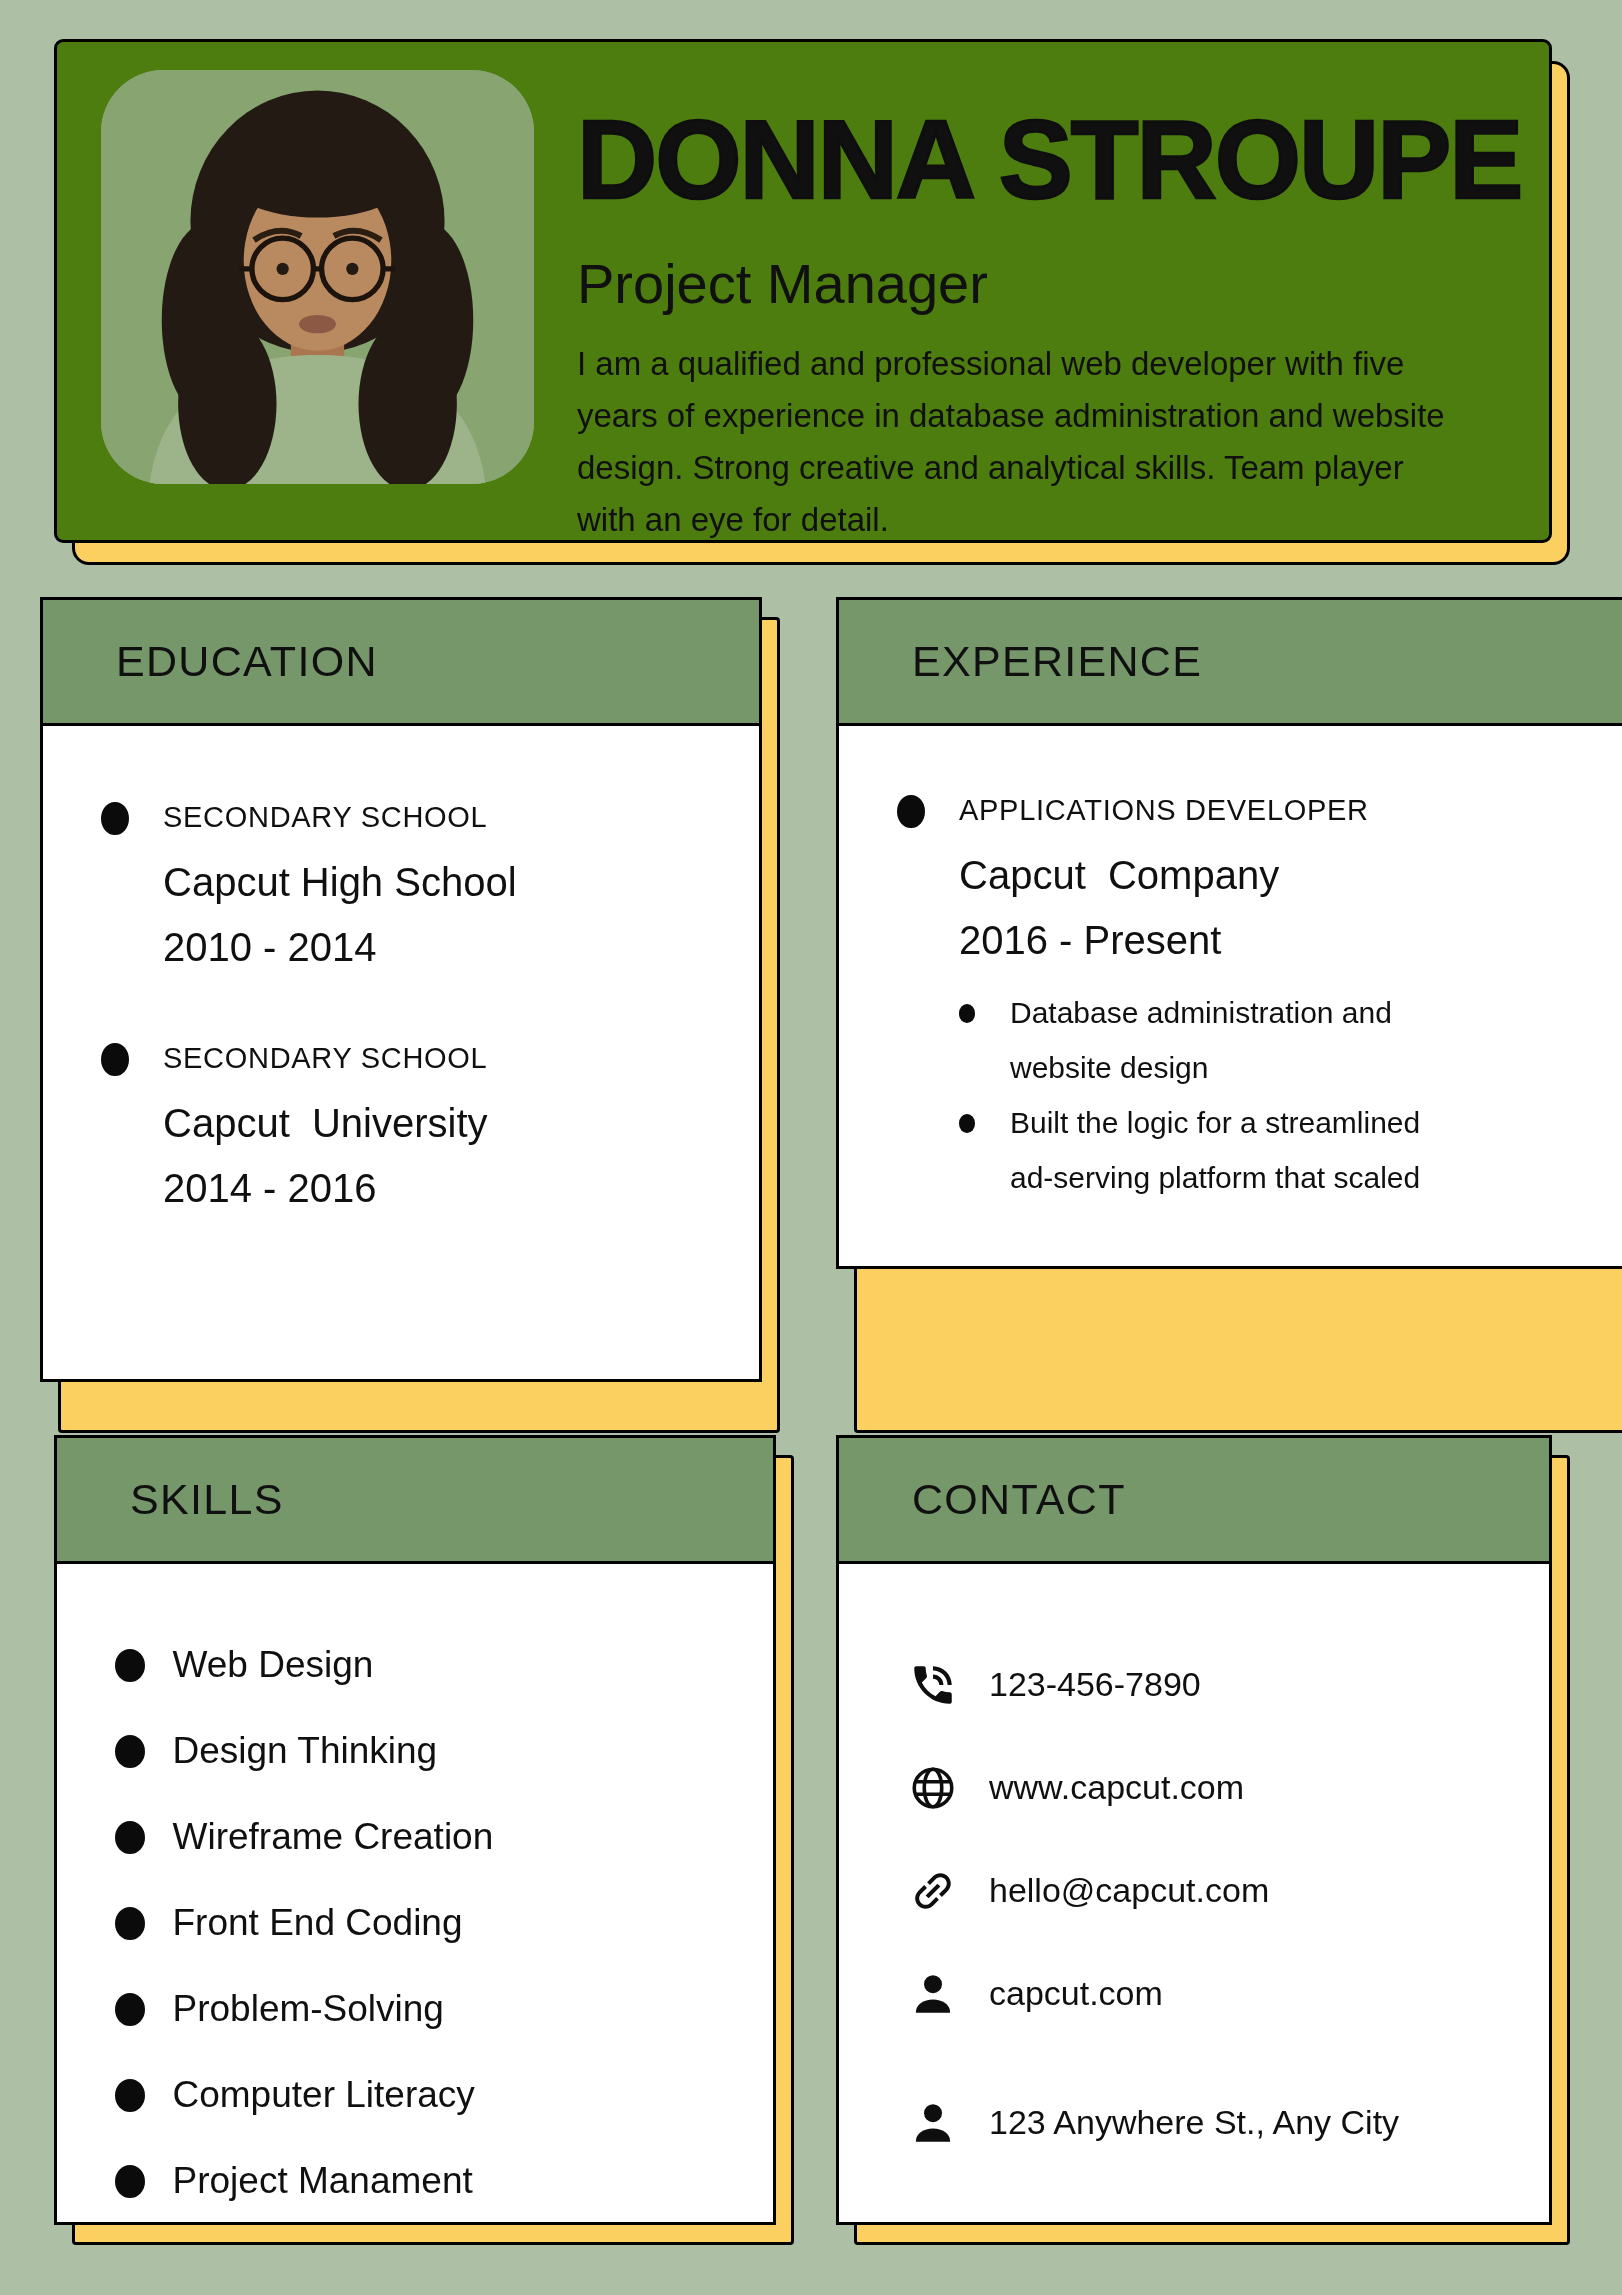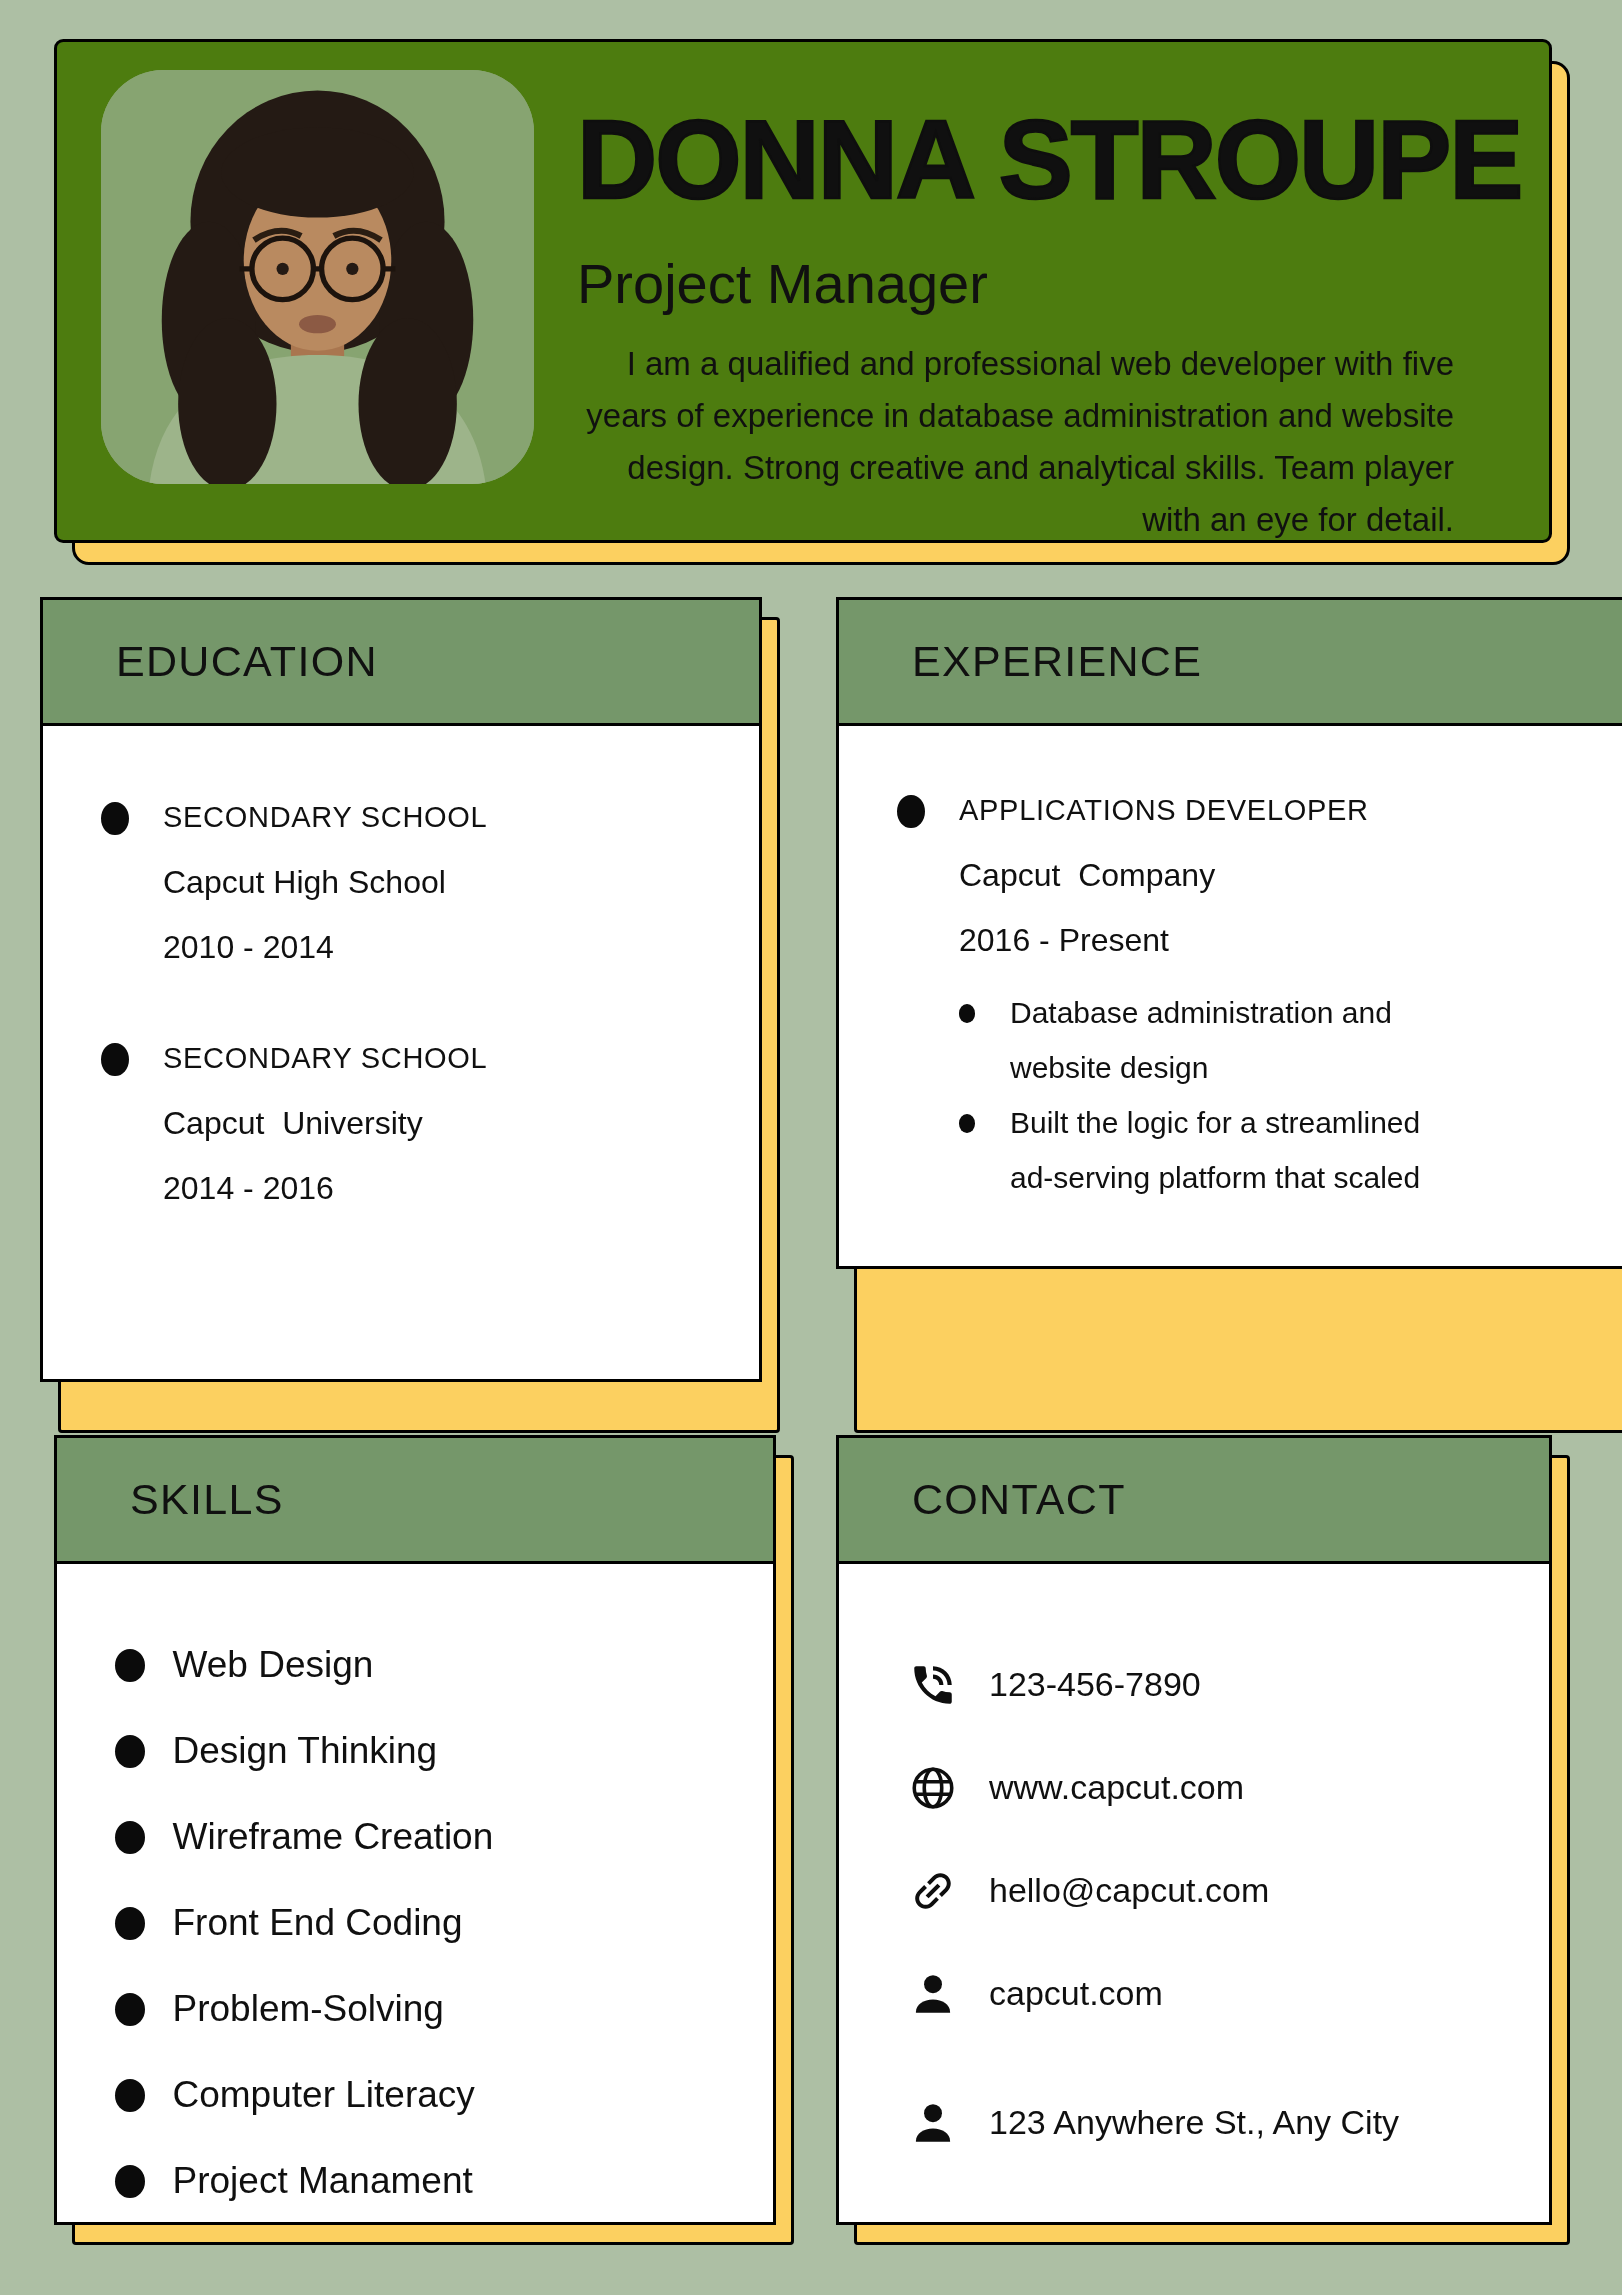--- a/index.html
+++ b/index.html
@@ -17,21 +17,21 @@
 
   
   #top-group{left:54px;top:39px;width:1498px;height:504px;}
   #top-group .group-shadow{top:21.6px;height:504px;border-radius:17px;}
   #top-card{position:absolute;left:0;top:0;width:1498px;height:504px;background:#4d7c0f;border:3.9px solid #000;border-radius:9.2px;box-sizing:border-box;z-index:1;}
   .photo{position:absolute;left:44px;top:27.5px;width:433px;height:414px;border-radius:62px;overflow:hidden;background:#87a471;}
   .photo svg{display:block;width:100%;height:100%;}
   .top-text{position:absolute;left:520px;top:0;width:949px;}
   .name{margin-top:60px;font-size:111px;line-height:1.05;font-weight:700;letter-spacing:-2px;-webkit-text-stroke:2.6px #0e0e0e;white-space:nowrap;}
   .job-title{margin-top:34px;font-size:56px;line-height:1.1;}
-  .summary{margin-top:23.6px;width:877px;font-size:33px;line-height:52px;text-align:right;}
+  .summary{margin-top:23.6px;width:877px;font-size:33px;line-height:52px;}
 
   
   #edu-group{left:40px;top:597px;width:722px;}
   #edu-group .group-shadow{height:816px;}
   #edu-body{height:656px;padding:59px 19.6px 0 58px;}
 
   #exp-group{left:836px;top:597px;width:792px;}
   #exp-group .group-shadow{height:816px;}
   #exp-body{height:543px;padding:52px 19.6px 0 58px;}
 
@@ -40,21 +40,21 @@
   #skills-body{height:661px;padding:58px 9px 0 58px;}
 
   #contact-group{left:836px;top:1435px;width:716px;}
   #contact-group .group-shadow{height:790px;}
   #contact-body{height:661px;padding:69px 19.6px 0 69px;}
 
   
   .resume-item{display:grid;grid-template-columns:62px 1fr;margin-bottom:46px;}
   .bullet{width:27.5px;height:33px;border-radius:50%;background:#0b0b0b;margin-top:17px;}
   .lines{min-width:0;}
-  .line{height:65px;display:flex;align-items:center;font-size:32px;white-space:pre-wrap;}
+  .line{height:65px;display:flex;align-items:center;font-size:40px;white-space:pre-wrap;}
   .line.caps{font-size:29px;letter-spacing:0.7px;}
   .sub-list{margin-top:11.8px;}
   .sub-item{display:grid;grid-template-columns:51px 1fr;}
   .sub-bullet{width:15.7px;height:18.3px;border-radius:50%;background:#0b0b0b;margin-top:19.6px;}
   .sub-text{font-size:30px;line-height:55px;width:425px;}
 
   
   .skill-row{height:86px;display:flex;align-items:center;gap:27.5px;}
   .skill-bullet{width:30px;height:33px;border-radius:50%;background:#0b0b0b;flex:none;}
   .skill-text{font-size:37px;}

